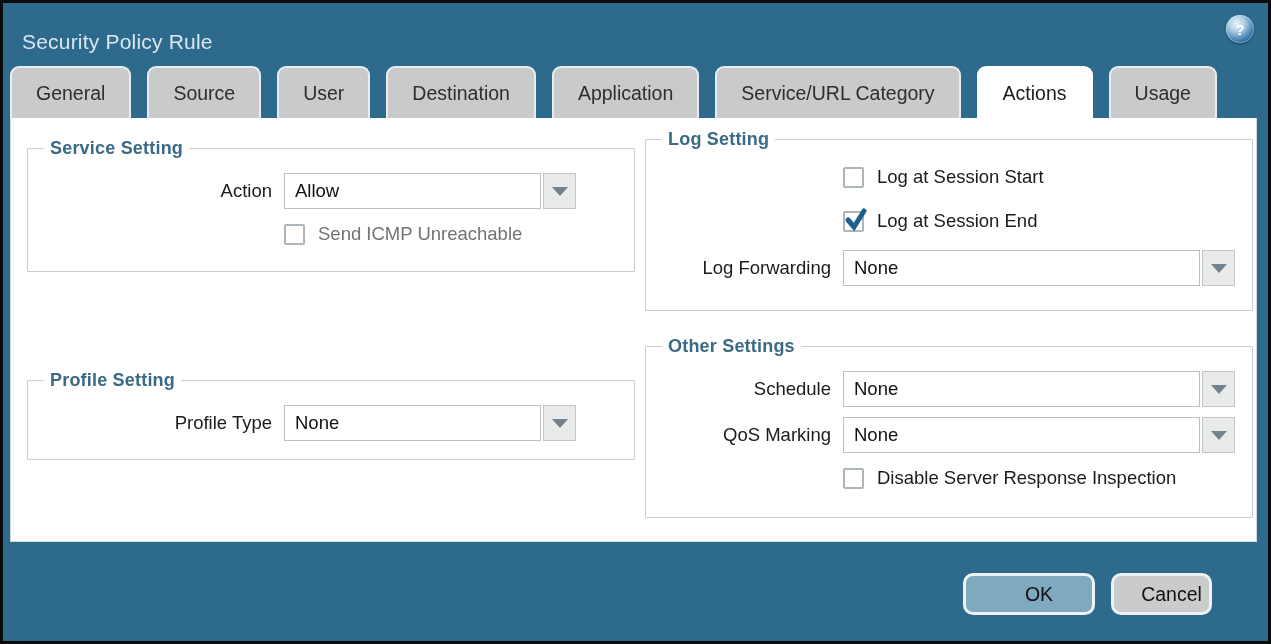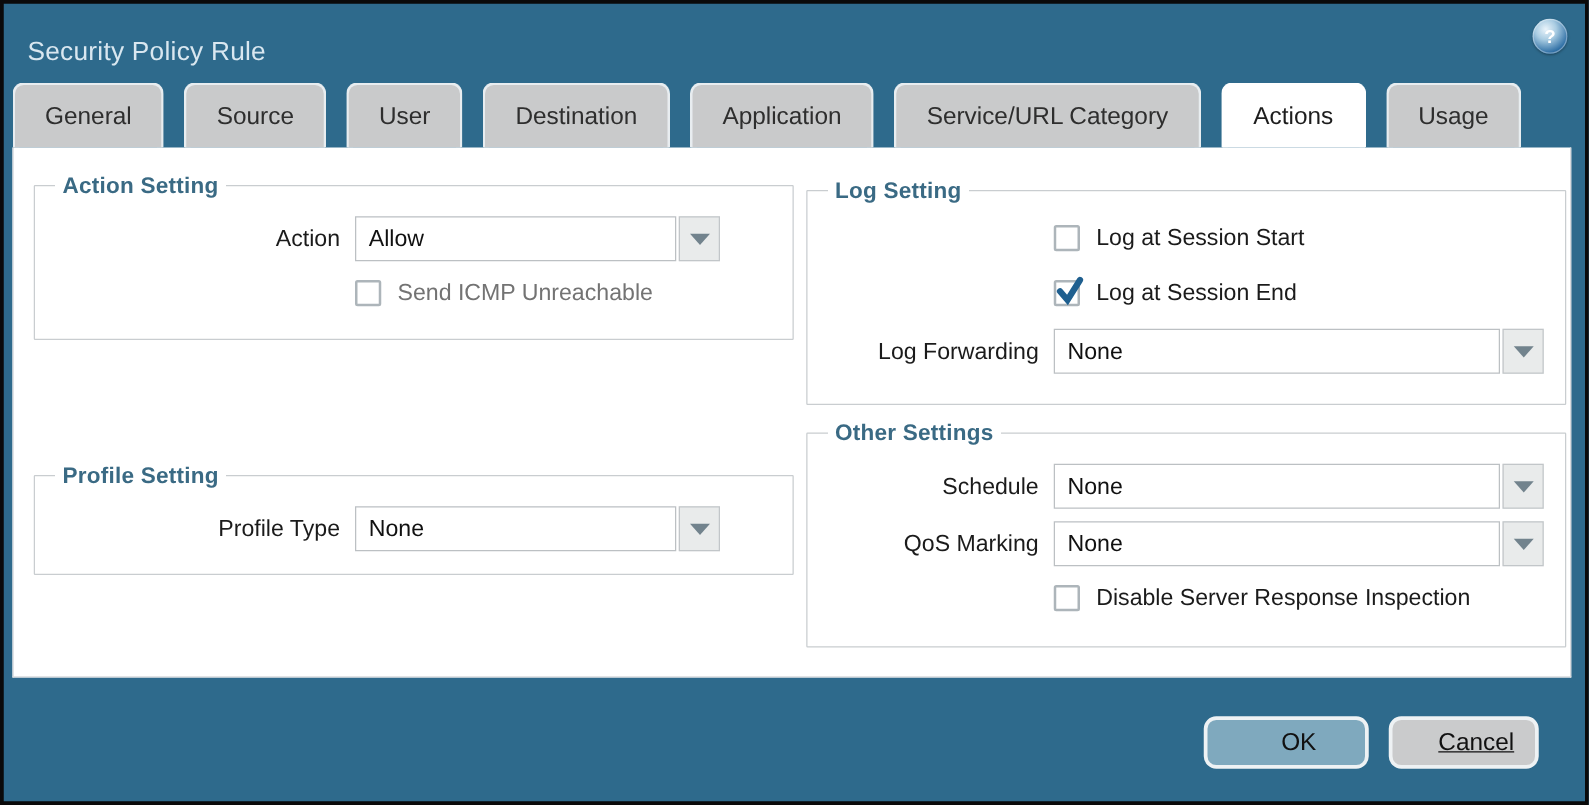--- a/index.html
+++ b/index.html
@@ -40,21 +40,21 @@
   fieldset {
     position:absolute; border:1px solid #C9CDD0; border-radius:1px;
     padding:2px 14px 8px 14px; background:#fff;
   }
   legend {
     padding:0 6px; margin-left:2px;
     font-size:18px; font-weight:bold; color:#3A6A84; letter-spacing:0.2px;
   }
   .fs-action  { left:16px;  top:20px;  width:608px; height:134px; }
   .fs-profile { left:16px;  top:252px; width:608px; height:90px;  }
-  .fs-log     { left:634px; top:24px;  width:608px; height:182px; }
+  .fs-log     { left:634px; top:11px;  width:608px; height:182px; }
   .fs-other   { left:634px; top:218px; width:608px; height:182px; }
   .row { display:flex; align-items:center; margin-top:12px; }
   .lbl { text-align:right; padding-right:12px; font-size:18.5px; color:#1b1b1b; flex-shrink:0; white-space:nowrap; }
   .lbl-l { width:242px; }
   .lbl-r { width:183px; }
   .indent-l { margin-left:242px; }
   .indent-r { margin-left:183px; }
   .dropdown { display:flex; height:36px; cursor:pointer; }
   .w-left  { width:292px; }
   .w-right { width:392px; }
@@ -83,21 +83,21 @@
   .row-cb { margin-top:14px; }
   .row-cb2 { margin-top:22px; }
   .row-dd3 { margin-top:18px; }
   .btn {
     position:absolute; top:570px; height:42px;
     border-radius:10px; border:3px solid #EEF2F4;
     font-size:19.5px; color:#111; cursor:pointer;
     display:flex; align-items:center; justify-content:center;padding-left:20px;
   }
   .btn-ok { left:960px; width:132px; background:#7FA9BE; }
-  .btn-cancel { left:1108px; width:120px; background:#CACBCC;text-decoration:underline; }
+  .btn-cancel { left:1108px; width:101px; background:#CACBCC; }
 </style>
 </head>
 <body>
 
 <div class="screen">
 
   <div class="title">Security Policy Rule</div>
   <div class="help">
     <span>?</span>
   </div>
@@ -125,21 +125,21 @@
         <span>Actions</span>
       </div>
     <div class="tab" data-active="false">
         <span>Usage</span>
       </div>
   </div>
 
   <div class="panel">
 
     <fieldset class="fs-action">
-      <legend>Action Setting</legend>
+      <legend>Service Setting</legend>
       <div class="row">
         <span class="lbl lbl-l">Action</span>
         <div class="dropdown w-left">
           <div class="dd-value">Allow</div>
           <div class="dd-btn">
               <i class="arrow"></i>
             </div>
         </div>
       </div>
       <div class="row row-cb indent-l">

